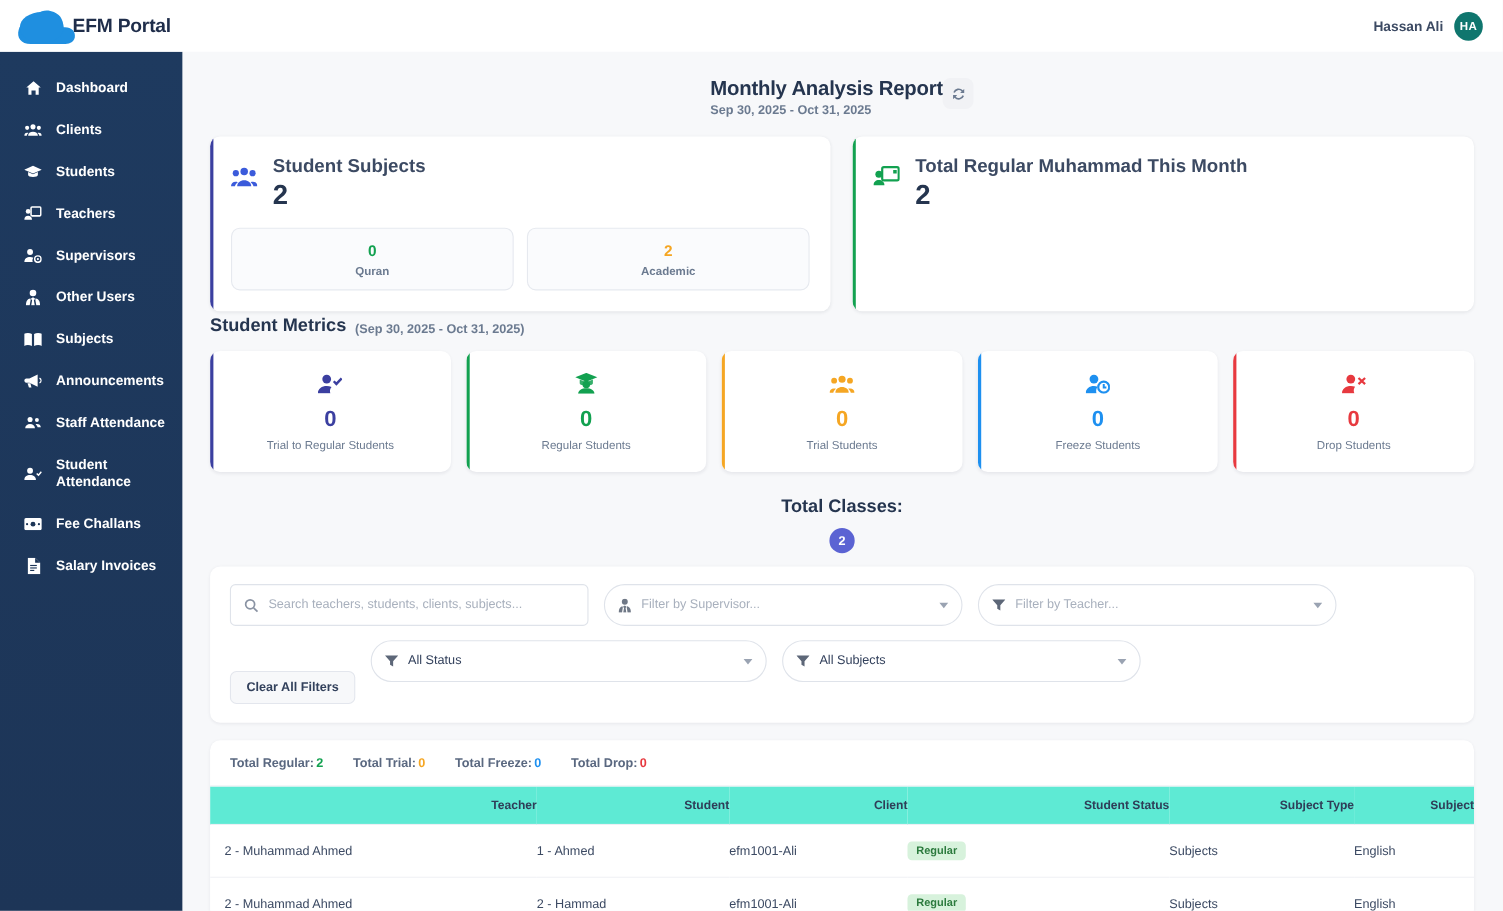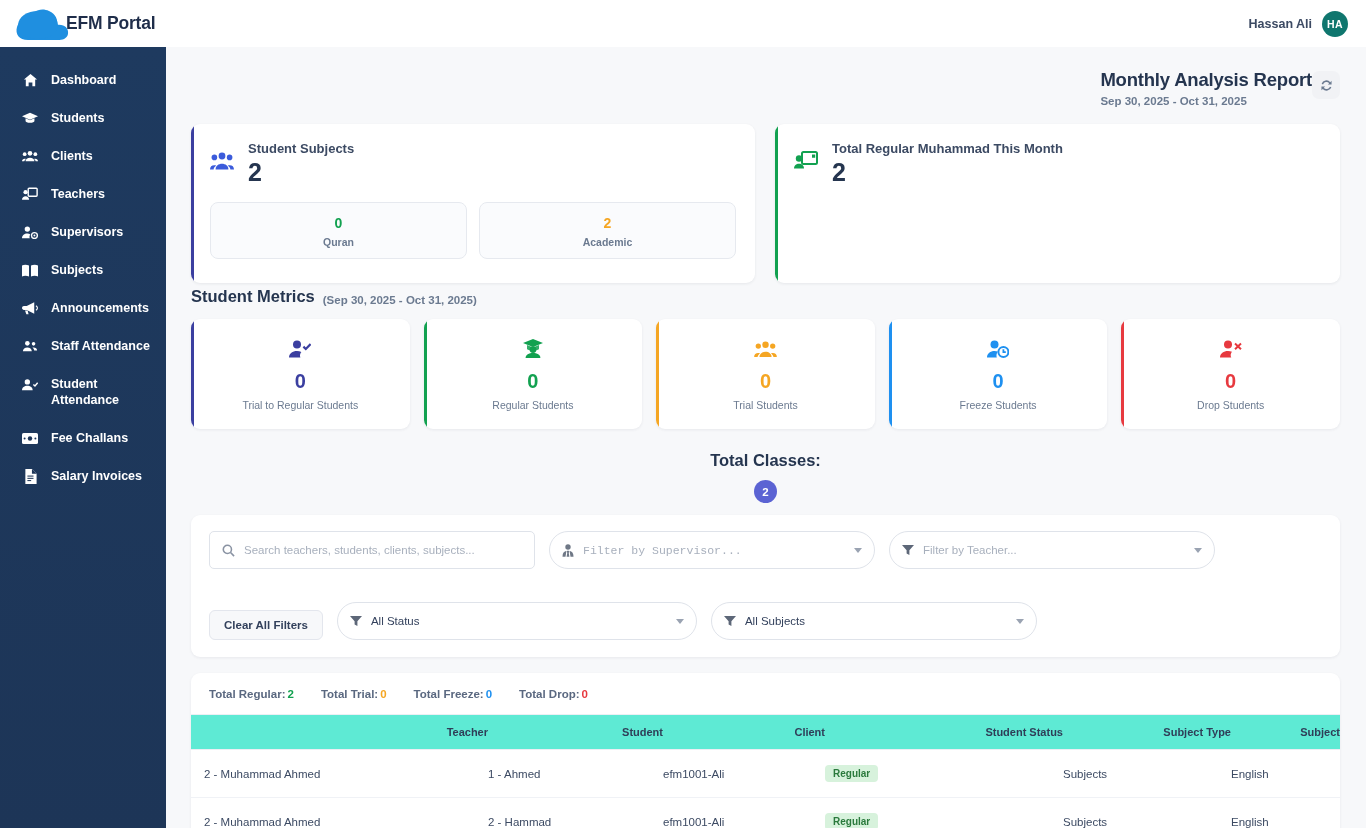--- a/index.html
+++ b/index.html
@@ -30,21 +30,21 @@
     display: flex; align-items: center; justify-content: center;
     letter-spacing: .3px;
   }
   
   .sidebar {
     position: absolute; top: 47px; left: 0; width: 166px; height: 781px;
     background: linear-gradient(180deg,#1e3a5f 0%, #1d3557 100%);
     padding-top: 14px;
   }
   .nav-item {
-    display: flex; gap: 13px;
+    display: flex; align-items: center; gap: 13px;
     padding: 11px 0 11px 22px; color: #ffffff;
     font-size: 12.5px; font-weight: 600; cursor: pointer;
     line-height: 16px;
   }
   .nav-ico {
     width: 16px; min-width: 16px; height: 16px;
     display: flex; align-items: center; justify-content: center;
     fill: #ffffff;
   }
   .nav-label { white-space: pre-line; }
@@ -55,21 +55,21 @@
     font-size: 12.5px; font-weight: bold; cursor: pointer;
     display: flex; align-items: center; justify-content: center; gap: 8px;
     font-family: "Liberation Sans", sans-serif;
   }
   
   .main {
     position: absolute; top: 47px; left: 166px;
     width: 1200px; height: 781px; overflow: hidden;
     background: #f7f8fa; padding: 22px 26px 0 25px;
   }
-  .page-head { display: flex; justify-content: flex-end; align-items: flex-start; }
+  .page-head { display: flex; justify-content: center; align-items: flex-start; }
   .page-title { font-size: 18.5px; font-weight: bold; color: #25354f; letter-spacing: -.2px; }
   .page-sub { font-size: 11.5px; color: #6b7a90; margin-top: 4px; font-weight: 600; }
   .refresh-btn {
     width: 28px; height: 28px; border-radius: 7px; background: #f1f2f5;
     border: none; display: flex; align-items: center; justify-content: center;
     cursor: pointer; margin-top: 2px;
   }
   
   .summary-row { display: flex; gap: 20px; margin-top: 17px; }
   .sum-card {
@@ -80,21 +80,21 @@
   .sum-card::before {
     content: ""; position: absolute; left: 0; top: 0; bottom: 0; width: 3px;
     border-radius: 9px 0 0 9px;
   }
   .sum-card.blue::before { background: #3b3fa0; }
   .sum-card.green::before { background: #12a150; }
   .sum-card.a { width: 566px; }
   .sum-card.b { width: 567px; }
   .sum-head { display: flex; align-items: flex-start; gap: 14px; }
   .sum-ico { width: 24px; height: 24px; margin-top: 10px; }
-  .sum-label { font-size: 13px; font-weight: bold; color: #3c4a63; }
+  .sum-label { font-size: 17px; font-weight: bold; color: #3c4a63; }
   .sum-value { font-size: 25px; font-weight: bold; color: #25354f; margin-top: 2px; line-height: 28px; }
   .sum-split { display: flex; gap: 12px; margin-top: 16px; }
   .split-box {
     flex: 1; border: 1px solid #e6e9ef; border-radius: 8px;
     background: #fafbfd; padding: 11px 0 10px; text-align: center;
   }
   .split-num { font-size: 14px; font-weight: bold; line-height: 18px; }
   .split-cap { font-size: 10.5px; color: #6b7a90; margin-top: 4px; font-weight: bold; }
   
   .metrics-head { display: flex; align-items: flex-end; gap: 8px; margin-top: 4px; }
@@ -119,30 +119,30 @@
   .tc-title { font-size: 16.5px; font-weight: bold; color: #25354f; }
   .tc-badge {
     min-width: 23px; height: 23px; padding: 0 7px; border-radius: 12px;
     background: #5b63d3; color: #fff; font-size: 11.5px; font-weight: bold;
     display: flex; align-items: center; justify-content: center;
   }
   
   .filters {
     margin-top: 12px; background: #fff; border-radius: 9px;
     box-shadow: 0 1px 3px rgba(22,34,57,.07); padding: 16px 18px 17px;
-    display: flex; flex-wrap: wrap; gap: 13px 14px; align-items: flex-end;
+    display: flex; flex-wrap: wrap; gap: 13px 14px; align-items: flex-start;
   }
   .fld {
     height: 38px; border: 1px solid #dfe3ea; border-radius: 7px;
     background: #fff; display: flex; align-items: center;
     gap: 9px; padding: 0 12px; font-size: 11.5px; cursor: text;
   }
   .fld.sel { cursor: pointer; border-radius: 19px; }
   .fld.search { width: 326px; border-radius: 5px; }
-  .fld.supervisor { width: 326px; font-family: Liberation Mono, monospace; }
+  .fld.supervisor { width: 326px; }
   .fld.teacher { width: 326px; }
   .fld.status { width: 360px; }
   .fld.subjects { width: 326px; }
   .fld-ph { color: #a8b0bd; flex: 1; }
   .fld-val { color: #33415c; flex: 1; font-weight: 500; }
   .caret { width: 0; height: 0; border-left: 4px solid transparent;
            border-right: 4px solid transparent; border-top: 5px solid #9aa3b2; }
   .clear-btn {
     height: 30px; padding: 0 14px; border-radius: 6px; background: #f7f8fa;
     border: 1px solid #e3e6ed; color: #33415c; font-size: 11.5px; font-weight: bold;
@@ -198,44 +198,44 @@
 
   <div class="nav-item" data-name="sidebar-item-dashboard">
     <span class="nav-ico" data-name="home-icon">
       <svg width="15" height="15" viewBox="0 0 16 16" fill="#fff">
           <path d="M8 1 L15 7 H13 V14 H10 V10 H6 V14 H3 V7 H1 Z"></path>
         </svg>
     </span>
     <span class="nav-label" data-name="sidebar-item-label">Dashboard</span>
   </div>
 
-  <div class="nav-item" data-name="sidebar-item-students">
-    <span class="nav-ico" data-name="graduation-cap-icon">
-      <svg width="16" height="12" viewBox="0 0 18 12" fill="#fff">
-          <path d="M9 0 L18 4 L9 8 L0 4 Z"></path>
-          <path d="M4 6.3 V9.4 C4 10.6 6.2 11.4 9 11.4 s5-.8 5-2 V6.3 L9 8.6 Z"></path>
-        </svg>
-    </span>
-    <span class="nav-label" data-name="sidebar-item-label">Students</span>
-  </div>
-
   <div class="nav-item" data-name="sidebar-item-clients">
     <span class="nav-ico" data-name="people-icon">
       <svg width="16" height="14" viewBox="0 0 18 14" fill="#fff">
           <circle cx="9" cy="4" r="2.6"></circle>
           <circle cx="3" cy="5" r="2.1"></circle>
           <circle cx="15" cy="5" r="2.1"></circle>
           <path d="M4 13c0-2.5 2.2-4 5-4s5 1.5 5 4z"></path>
           <path d="M0 13c0-1.9 1.2-3 3-3 .5 0 1 .1 1.4.3C3.3 11.2 2.7 12 2.6 13z"></path>
           <path d="M18 13c0-1.9-1.2-3-3-3-.5 0-1 .1-1.4.3 1.1.9 1.7 1.7 1.8 2.7z"></path>
         </svg>
     </span>
     <span class="nav-label" data-name="sidebar-item-label">Clients</span>
   </div>
 
+  <div class="nav-item" data-name="sidebar-item-students">
+    <span class="nav-ico" data-name="graduation-cap-icon">
+      <svg width="16" height="12" viewBox="0 0 18 12" fill="#fff">
+          <path d="M9 0 L18 4 L9 8 L0 4 Z"></path>
+          <path d="M4 6.3 V9.4 C4 10.6 6.2 11.4 9 11.4 s5-.8 5-2 V6.3 L9 8.6 Z"></path>
+        </svg>
+    </span>
+    <span class="nav-label" data-name="sidebar-item-label">Students</span>
+  </div>
+
   <div class="nav-item" data-name="sidebar-item-teachers">
     <span class="nav-ico" data-name="chalkboard-teacher-icon">
       <svg width="16" height="14" viewBox="0 0 18 15" fill="#fff">
           <rect x="7" y="1" width="10" height="9" rx="1" fill="none" stroke="#fff" stroke-width="1.6"></rect>
           <circle cx="4" cy="5.5" r="2.4"></circle>
           <path d="M0 14c0-2.4 1.8-4 4-4s4 1.6 4 4z"></path>
         </svg>
     </span>
     <span class="nav-label" data-name="sidebar-item-label">Teachers</span>
   </div>
@@ -245,20 +245,31 @@
       <svg width="16" height="14" viewBox="0 0 18 15" fill="#fff">
           <circle cx="6" cy="4.2" r="3"></circle>
           <path d="M0 14.5c0-3.2 2.7-5.2 6-5.2 1.3 0 2.5.3 3.4.9-.6.7-1 1.6-1 2.6 0 .6.1 1.2.4 1.7z"></path>
           <circle cx="14" cy="11.5" r="3.3" fill="none" stroke="#fff" stroke-width="1.5"></circle>
           <circle cx="14" cy="11.5" r="1.1"></circle>
         </svg>
     </span>
     <span class="nav-label" data-name="sidebar-item-label">Supervisors</span>
   </div>
 
+  <div class="nav-item" data-name="sidebar-item-other-users">
+    <span class="nav-ico" data-name="user-tie-icon">
+      <svg width="14" height="15" viewBox="0 0 14 15" fill="#fff">
+          <circle cx="7" cy="3.4" r="3"></circle>
+          <path d="M7 7.2 L5 8.6 6.2 10 5.4 14.6h3.2L7.8 10 9 8.6Z"></path>
+          <path d="M4.6 8.2C2 9 .6 10.6.6 14.6h3.4L4.9 9.6Z"></path>
+          <path d="M9.4 8.2c2.6.8 4 2.4 4 6.4H10l-.9-5Z"></path>
+        </svg>
+    </span>
+    <span class="nav-label" data-name="sidebar-item-label">Other Users</span>
+  </div>
 
   <div class="nav-item" data-name="sidebar-item-subjects">
     <span class="nav-ico" data-name="book-open-icon">
       <svg width="16" height="13" viewBox="0 0 16 13" fill="#fff">
           <path d="M0 1.5 C2 .4 5 .5 7 1.6 V12.6 C5 11.5 2 11.4 0 12.5 Z"></path>
           <path d="M16 1.5 C14 .4 11 .5 9 1.6 V12.6 C11 11.5 14 11.4 16 12.5 Z"></path>
         </svg>
     </span>
     <span class="nav-label" data-name="sidebar-item-label">Subjects</span>
   </div>

